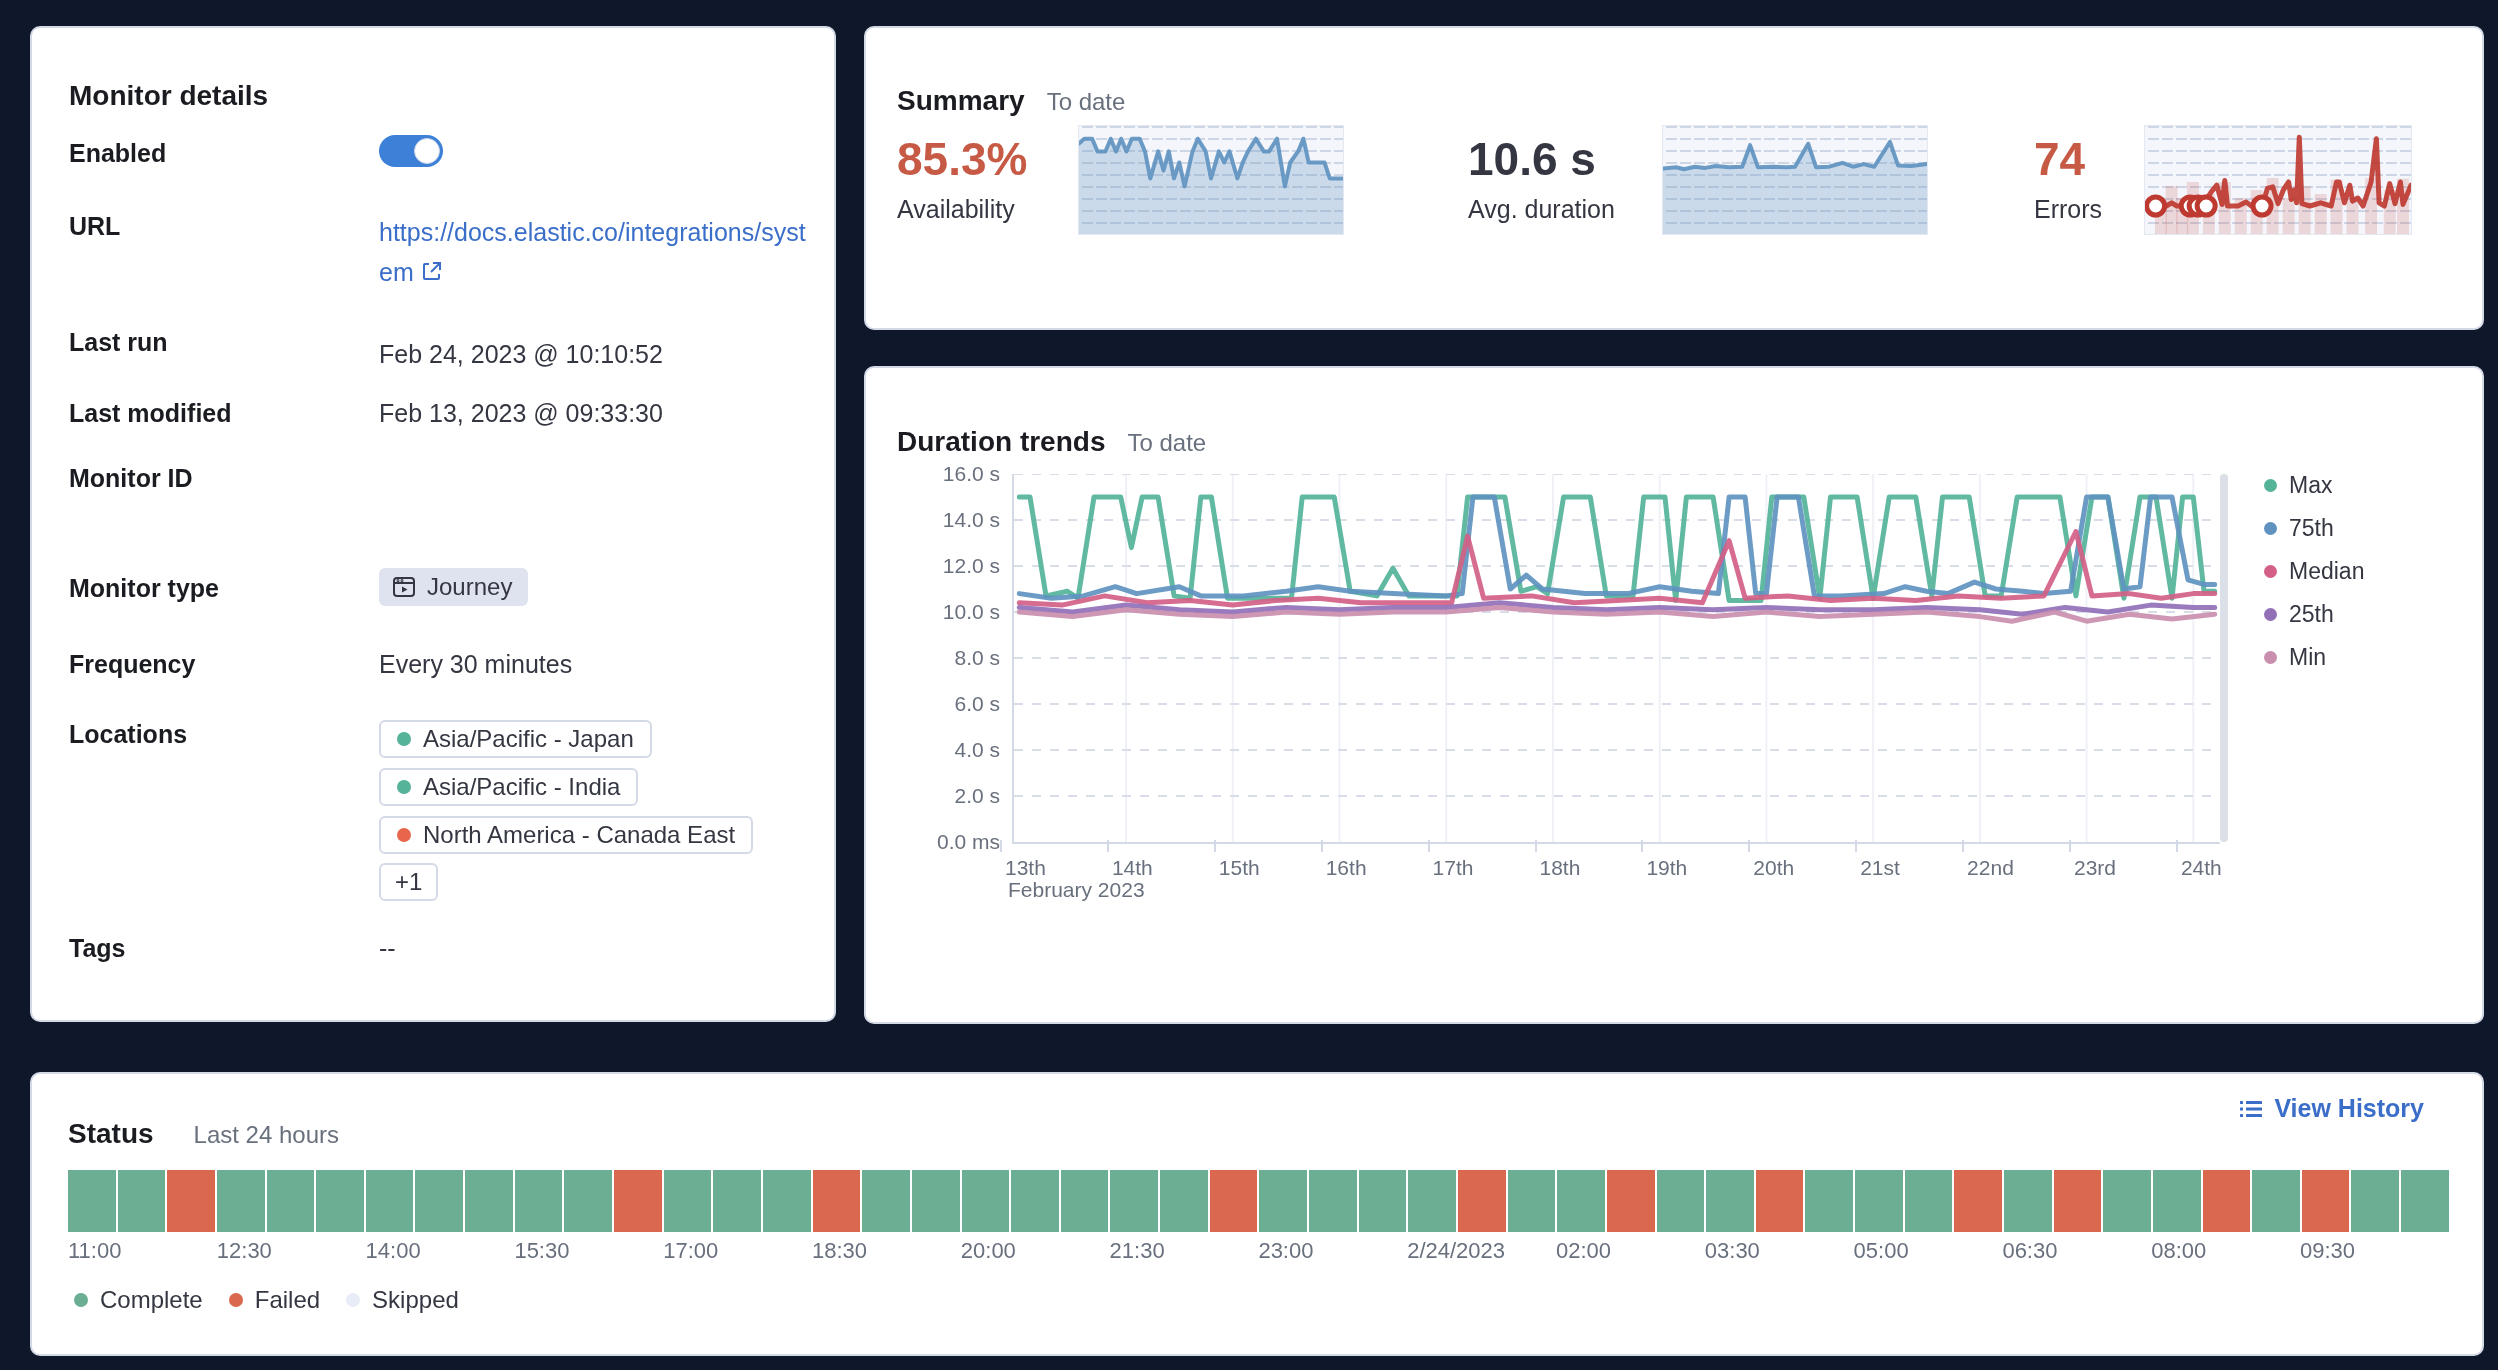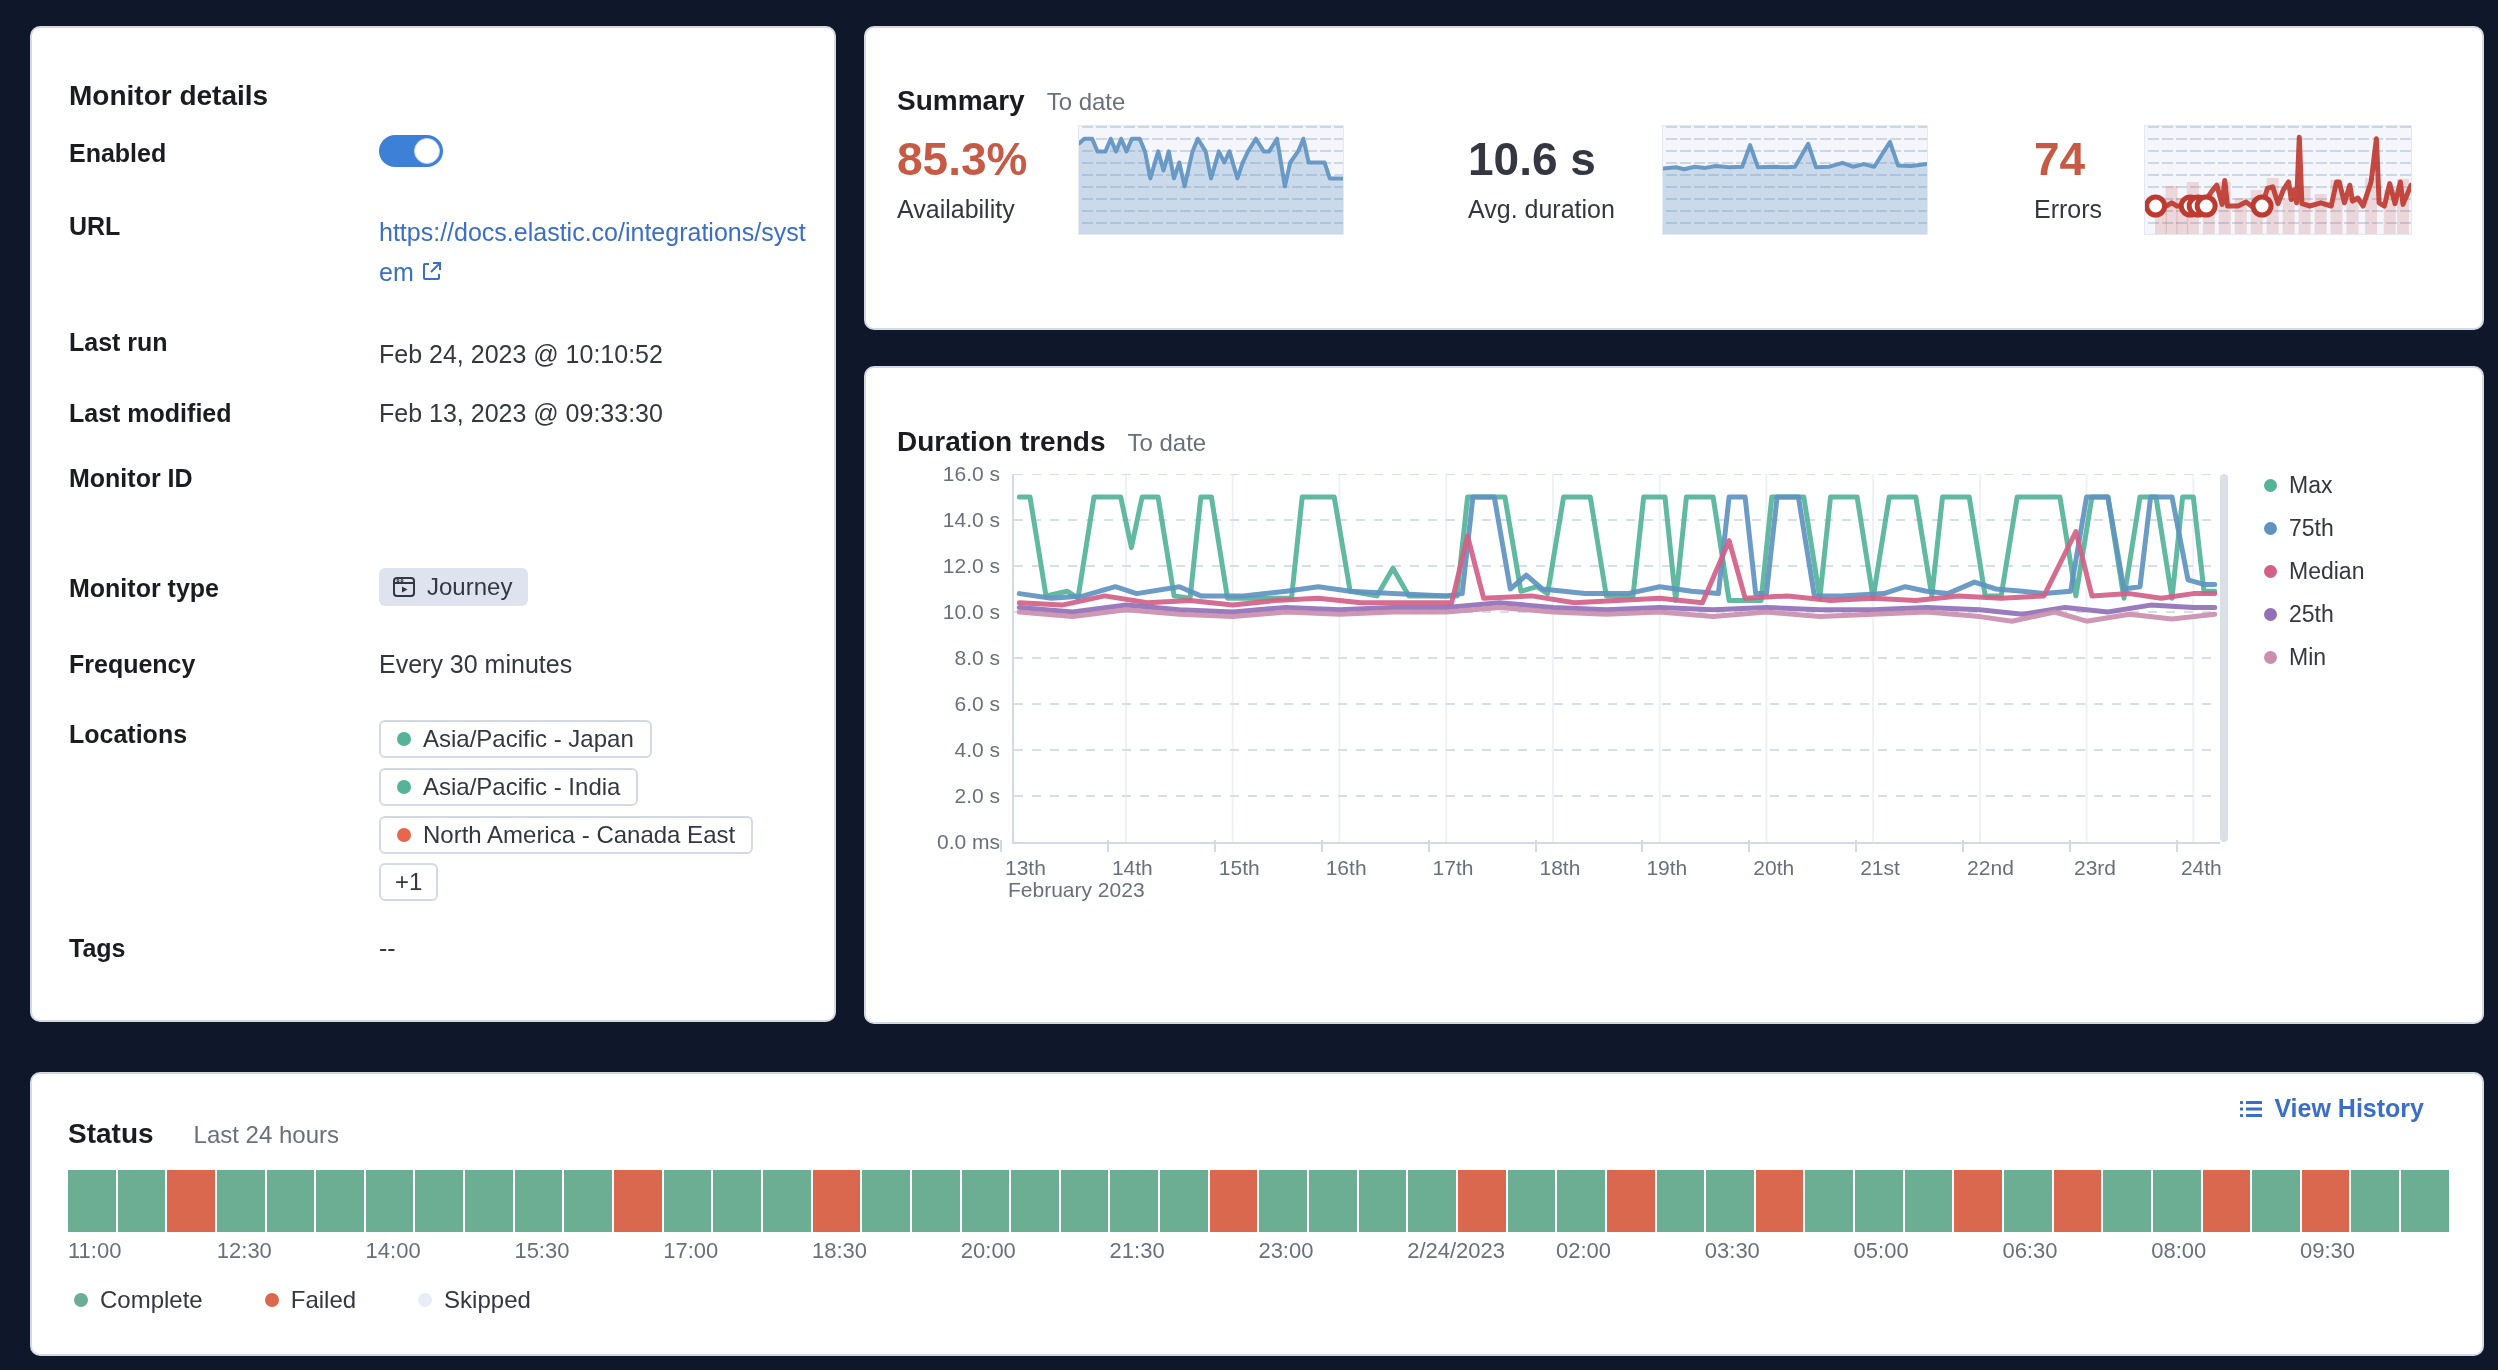--- a/index.html
+++ b/index.html
@@ -52,21 +52,21 @@
 
   
   .view-history{position:absolute;right:58px;top:20px;display:flex;align-items:center;gap:10px;
                 color:#3A6EC9;font-size:25px;font-weight:600;cursor:pointer;text-align:right;}
   .status-bar{position:absolute;left:36px;top:96px;width:2381px;height:62px;display:flex;gap:2px;}
   .sblock{flex:1 1 0;}
   .sblock.complete{background:#6CAE93;}
   .sblock.failed{background:#D9684F;}
   .status-times{position:absolute;left:36px;top:164px;width:2390px;height:30px;}
   .stime{position:absolute;font-size:22px;color:#69707D;white-space:nowrap;}
-  .status-legend{position:absolute;left:42px;top:212px;display:flex;gap:62px;}
+  .status-legend{position:absolute;left:42px;top:212px;display:flex;gap:26px;}
   .status-legend .item{display:flex;align-items:center;gap:12px;font-size:24px;color:#343741;}
   .status-legend .dot{width:14px;height:14px;border-radius:50%;}
 </style>
 </head>
 <body>
 
 <div class="page">
 
   <div class="card" id="card-details" style="left:30px;top:26px;width:802px;height:992px;">
     <div class="card-title" style="position:absolute;left:37px;top:52px;">Monitor details</div>

